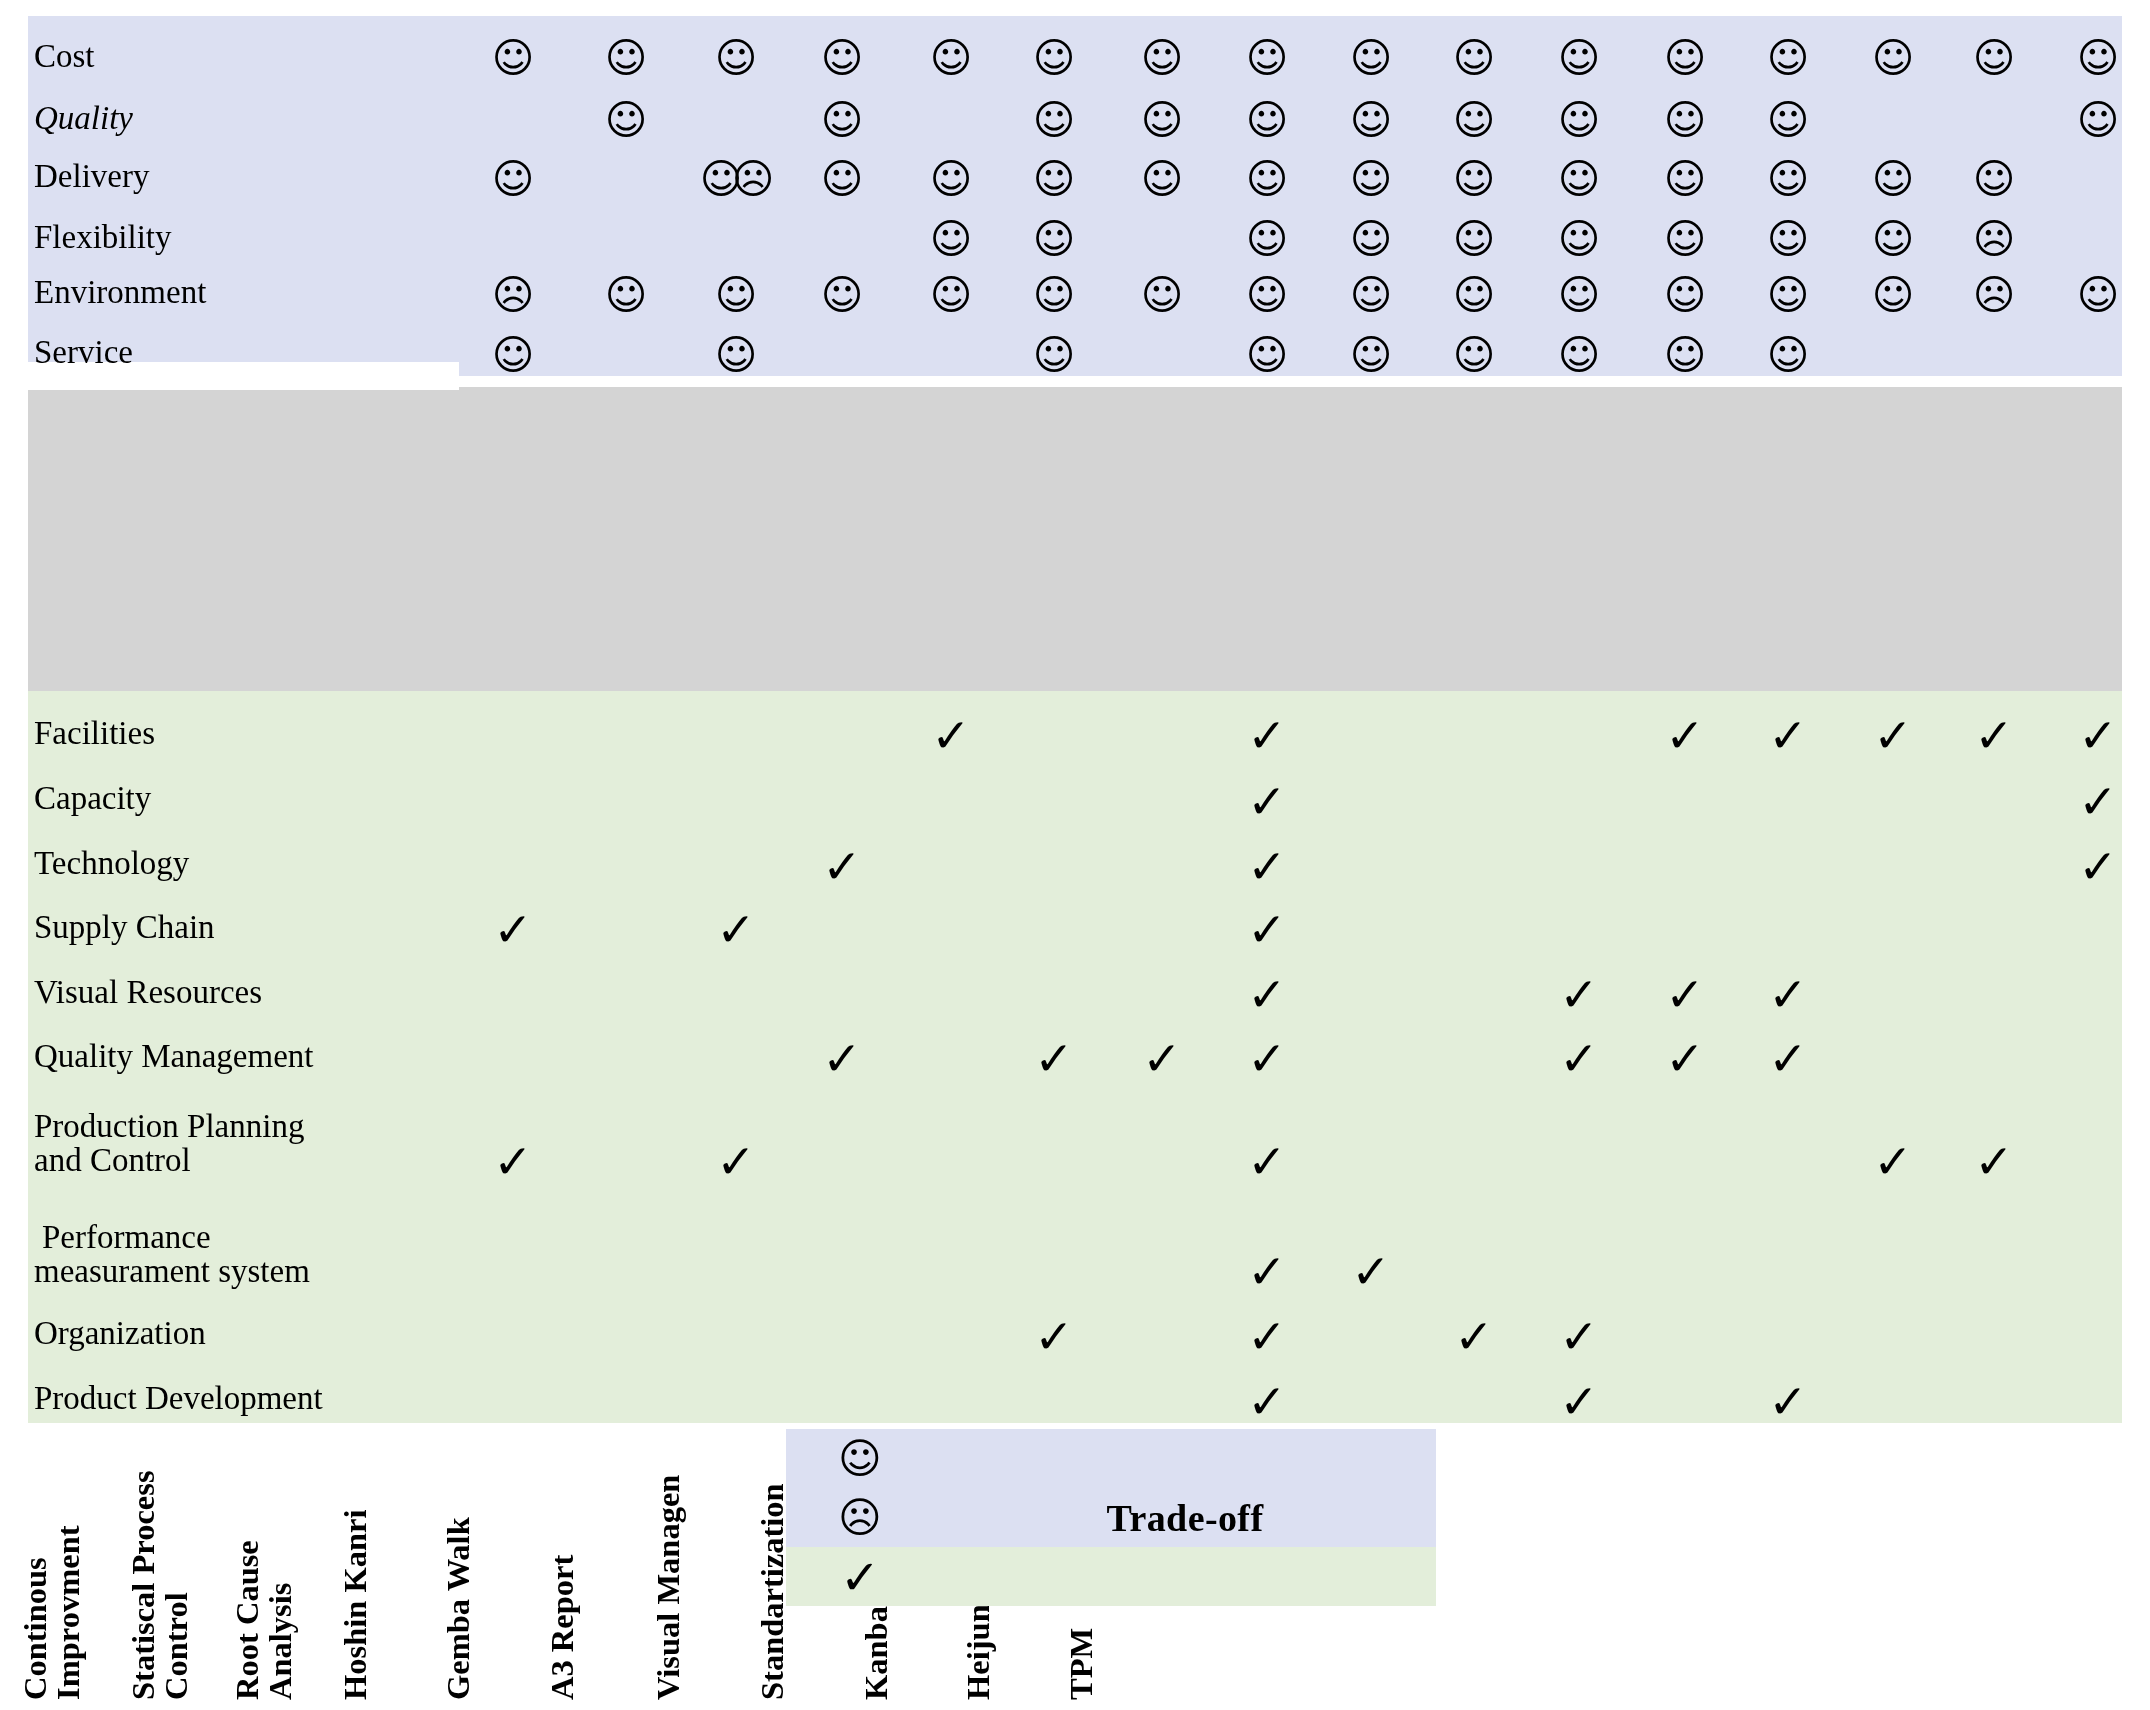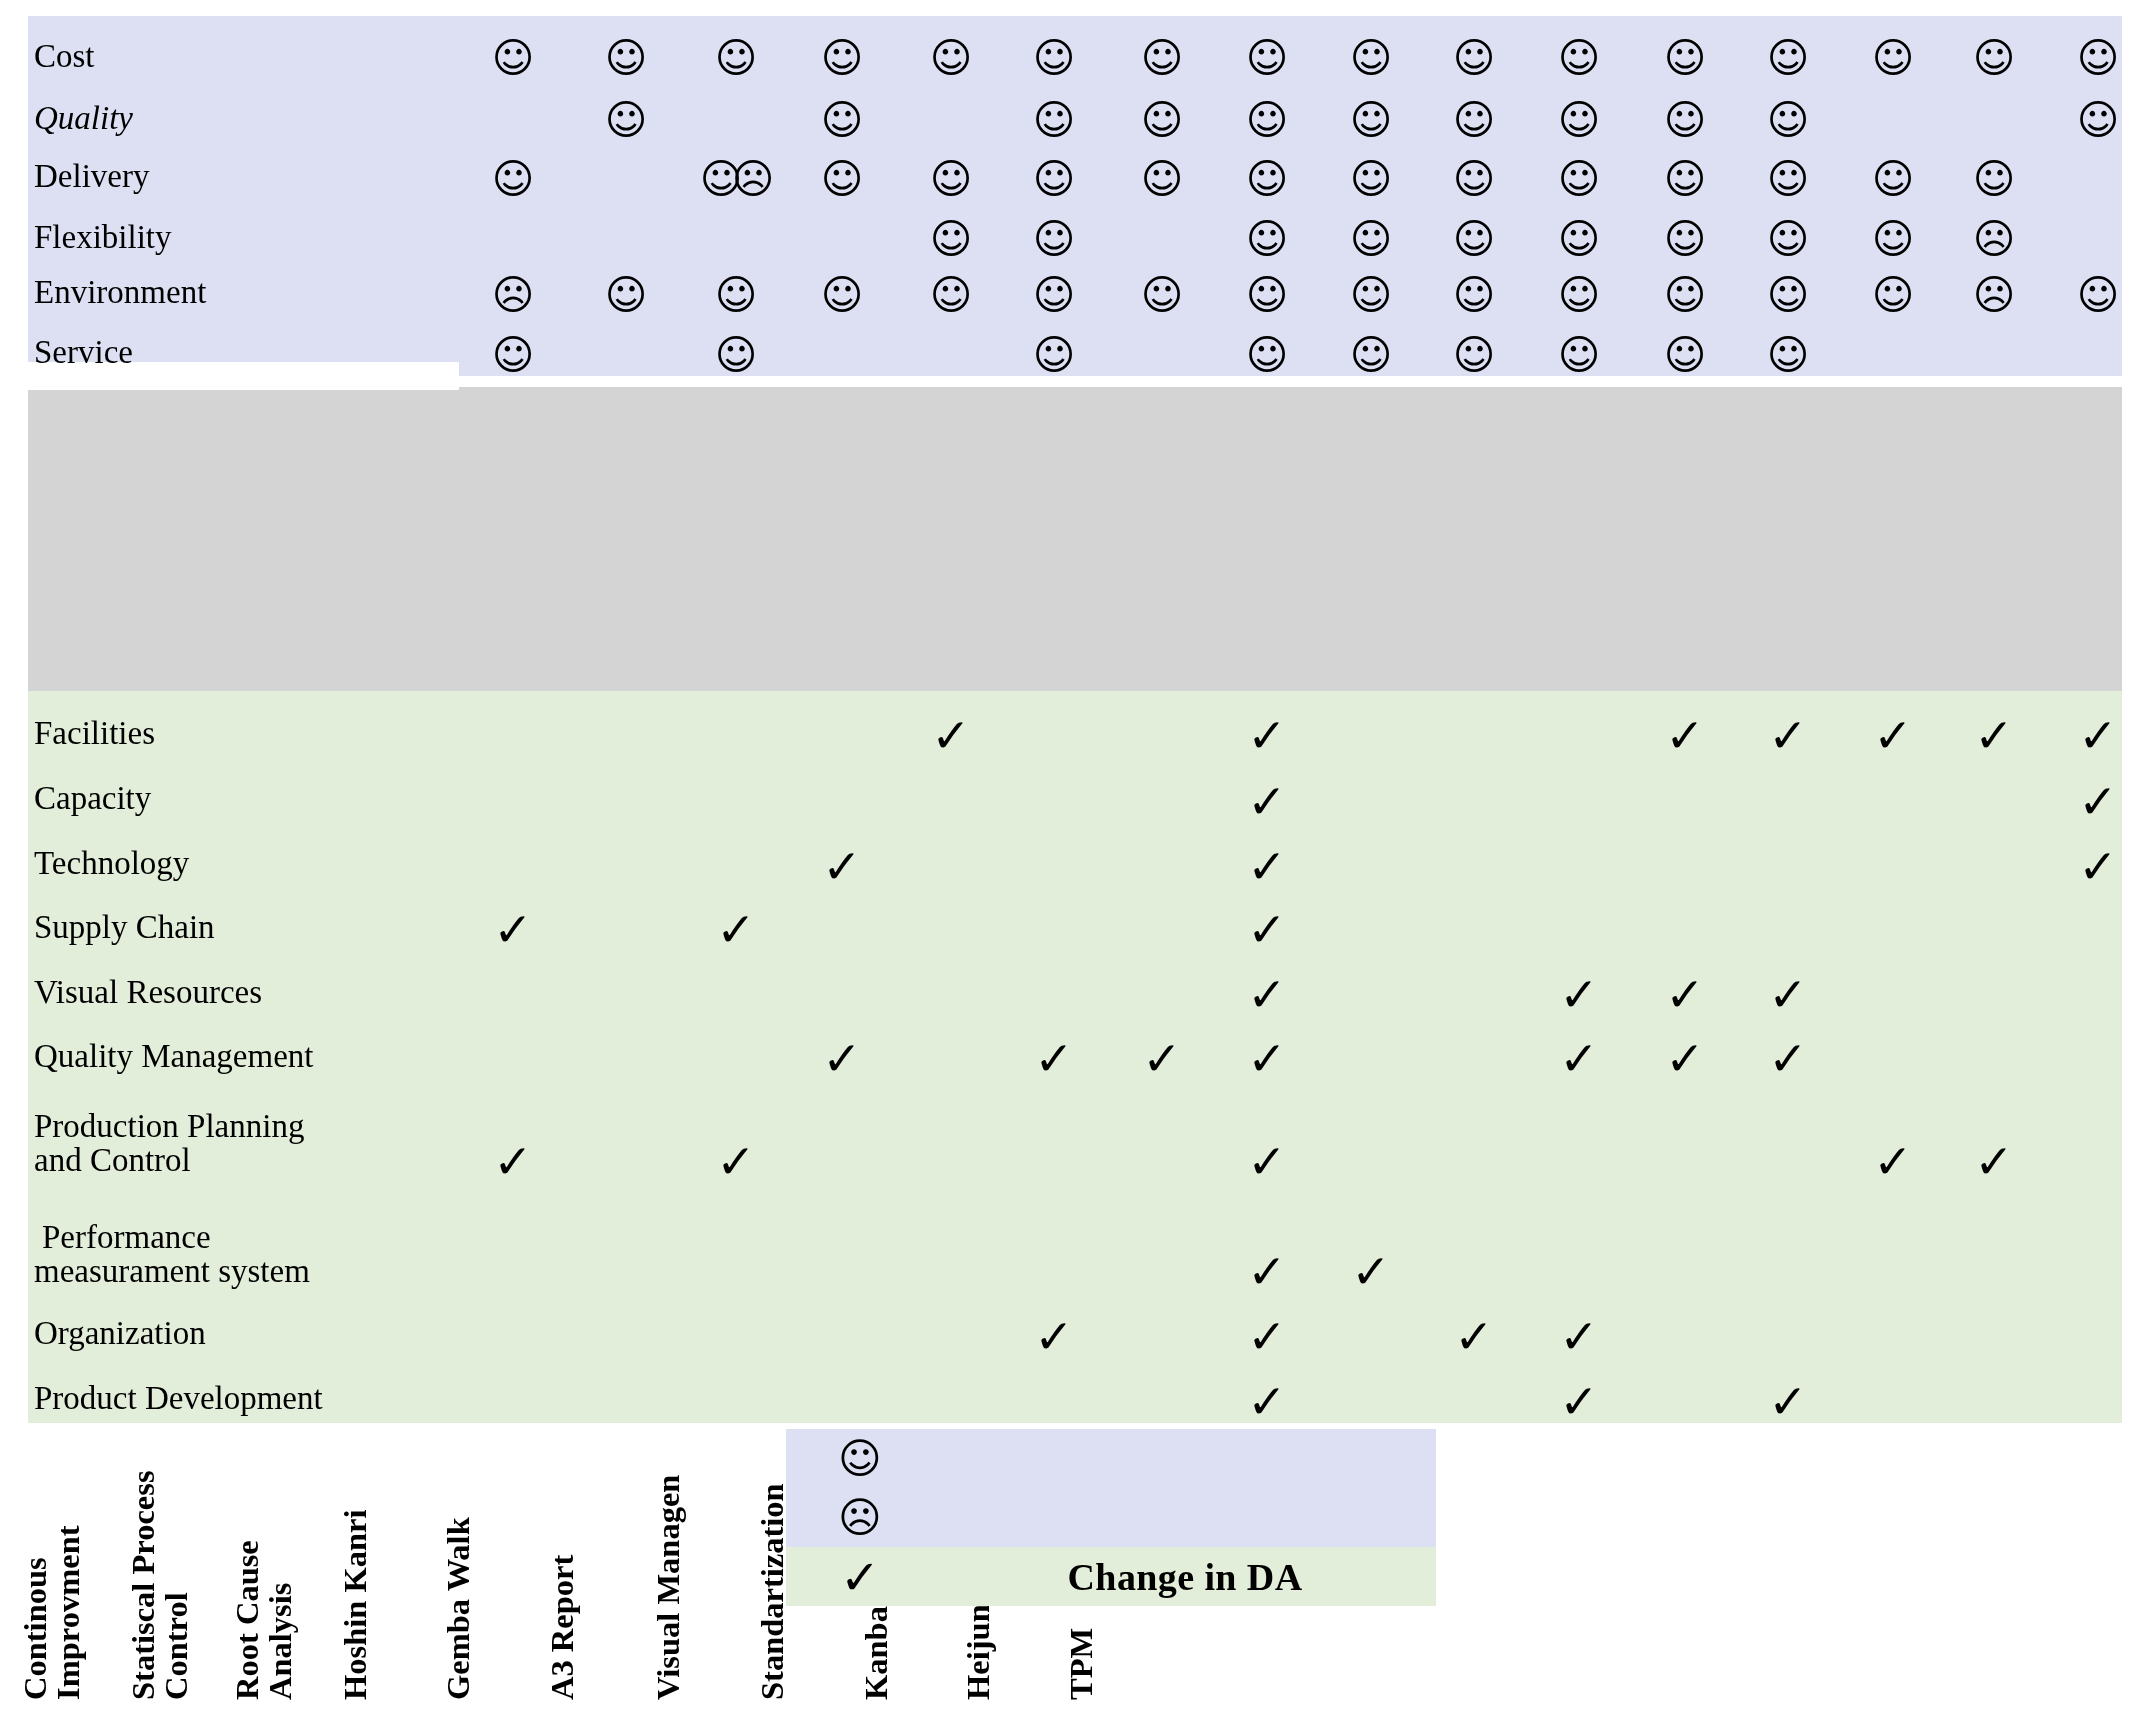--- a/index.html
+++ b/index.html
@@ -236,21 +236,21 @@
     </div>
 
   <div id="corner-title" style="left: 226px; top: 683px;"></div>
 
   <div id="legend">
       <div class="legend-row blue">
         <div class="legend-sym face">☺</div>
       </div>
       <div class="legend-row blue">
         <div class="legend-sym face">☹</div>
+        <div class="legend-txt">Trade-off</div>
       </div>
       <div class="legend-row green">
         <div class="legend-sym check">✓</div>
-        <div class="legend-txt">Change in DA</div>
       </div>
     </div>
 
 </div>
 
 
 </body></html>

